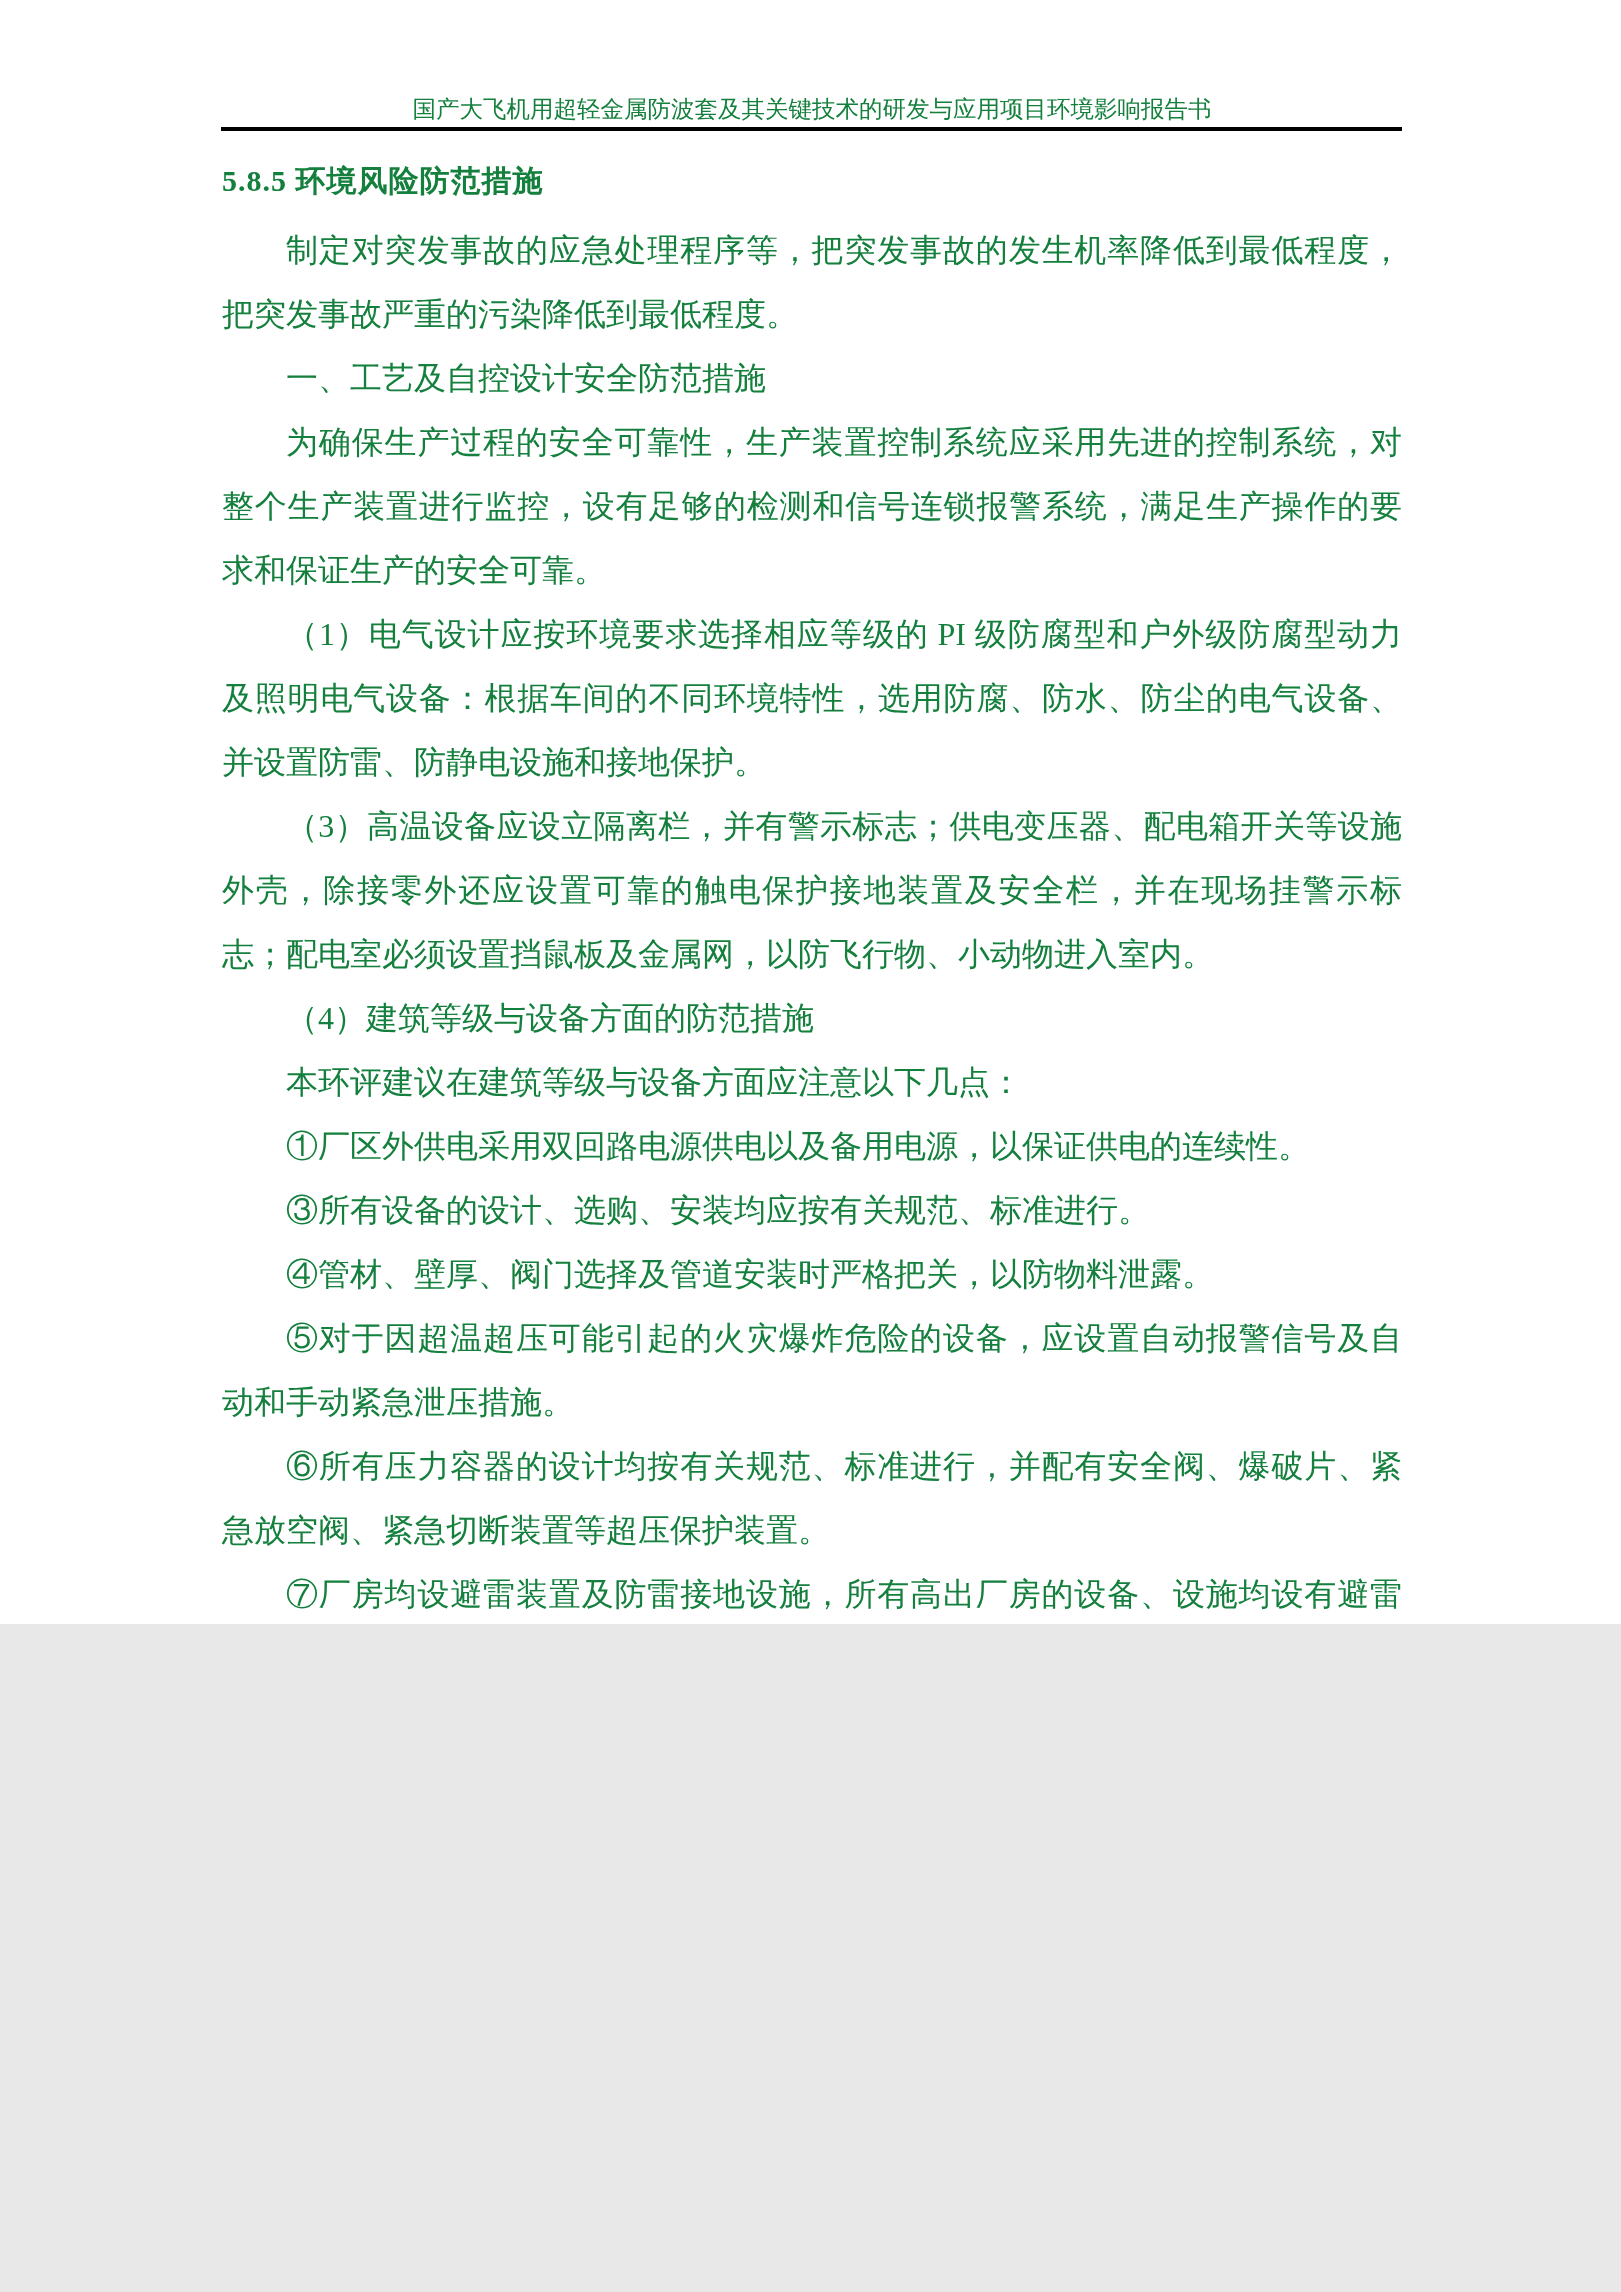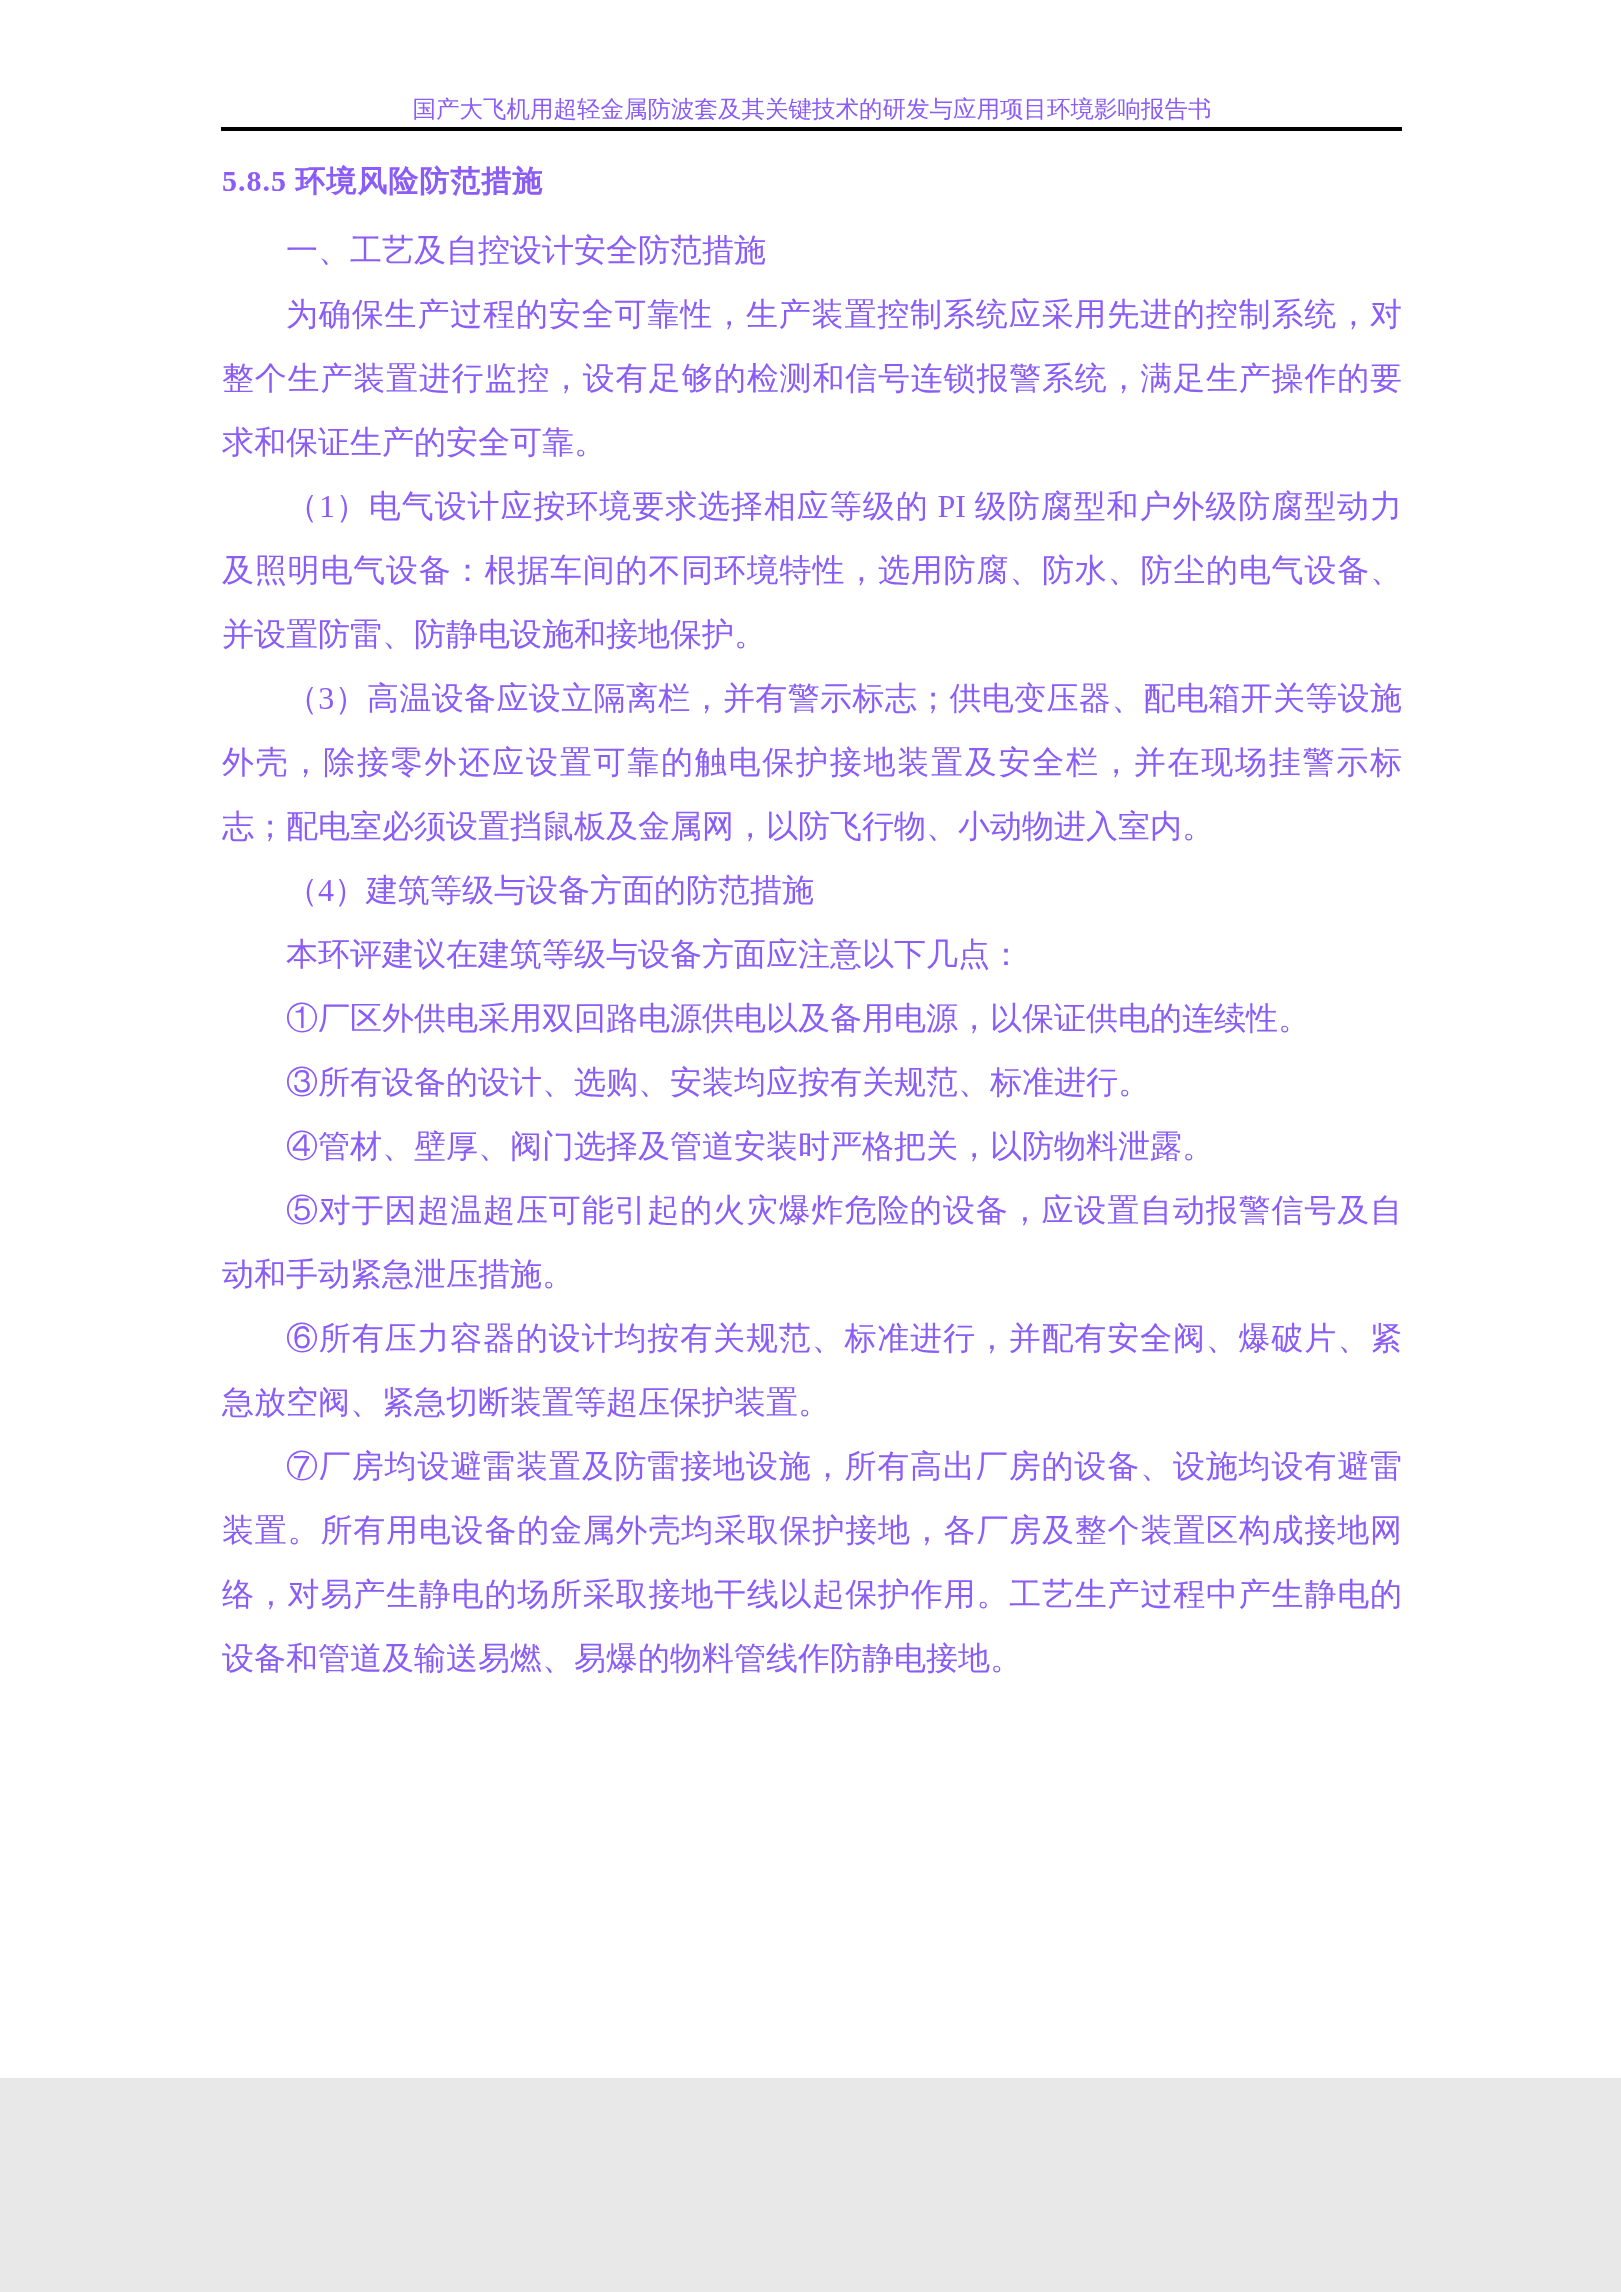--- a/index.html
+++ b/index.html
@@ -3,24 +3,24 @@
 <meta charset="utf-8">
 <style>
   html, body {
     margin: 0;
     padding: 0;
     background: #e8e8e8;
   }
   .page {
     position: relative;
     width: 1621px;
-    height: 2078px;
+    height: 1624px;
     margin: 0 auto;
     background: #ffffff;
-    color: #8b5cf6;
+    color: #15803d;
     font-family: "Liberation Serif", "DejaVu Serif", serif;
     overflow: hidden;
   }
   .page-header {
     position: absolute;
     top: 95px;
     left: 222px;
     width: 1180px;
     text-align: center;
     font-size: 23.5px;
@@ -71,20 +71,21 @@
 
 <div class="page">
 
   <div class="page-header">国产大飞机用超轻金属防波套及其关键技术的研发与应用项目环境影响报告书</div>
 
   <div class="header-rule"></div>
 
   <div class="doc-body">
     <h2 class="section-heading">5.8.5 环境风险防范措施</h2>
 
+    <p>制定对突发事故的应急处理程序等，把突发事故的发生机率降低到最低程度，把突发事故严重的污染降低到最低程度。</p>
     <p>一、工艺及自控设计安全防范措施</p>
     <p>为确保生产过程的安全可靠性，生产装置控制系统应采用先进的控制系统，对整个生产装置进行监控，设有足够的检测和信号连锁报警系统，满足生产操作的要求和保证生产的安全可靠。</p>
     <p>（1）电气设计应按环境要求选择相应等级的 PI 级防腐型和户外级防腐型动力及照明电气设备：根据车间的不同环境特性，选用防腐、防水、防尘的电气设备、并设置防雷、防静电设施和接地保护。</p>
     <p>（3）高温设备应设立隔离栏，并有警示标志；供电变压器、配电箱开关等设施外壳，除接零外还应设置可靠的触电保护接地装置及安全栏，并在现场挂警示标志；配电室必须设置挡鼠板及金属网，以防飞行物、小动物进入室内。</p>
     <p>（4）建筑等级与设备方面的防范措施</p>
     <p>本环评建议在建筑等级与设备方面应注意以下几点：</p>
     <p>①厂区外供电采用双回路电源供电以及备用电源，以保证供电的连续性。</p>
     <p>③所有设备的设计、选购、安装均应按有关规范、标准进行。</p>
     <p>④管材、壁厚、阀门选择及管道安装时严格把关，以防物料泄露。</p>
     <p>⑤对于因超温超压可能引起的火灾爆炸危险的设备，应设置自动报警信号及自动和手动紧急泄压措施。</p>

